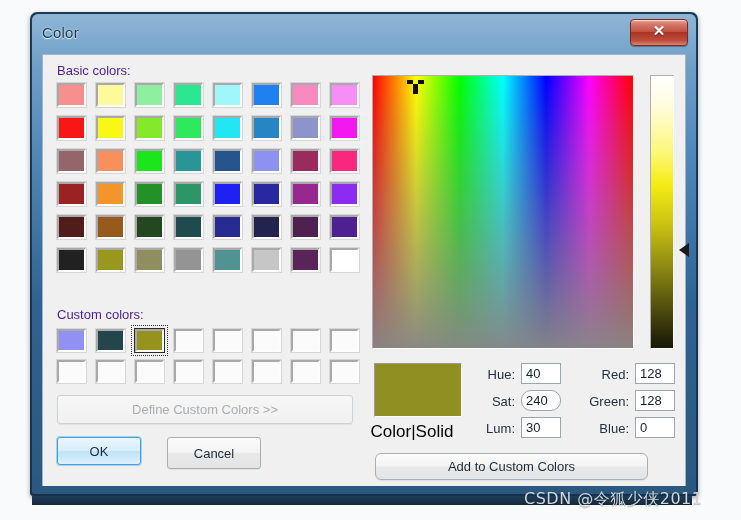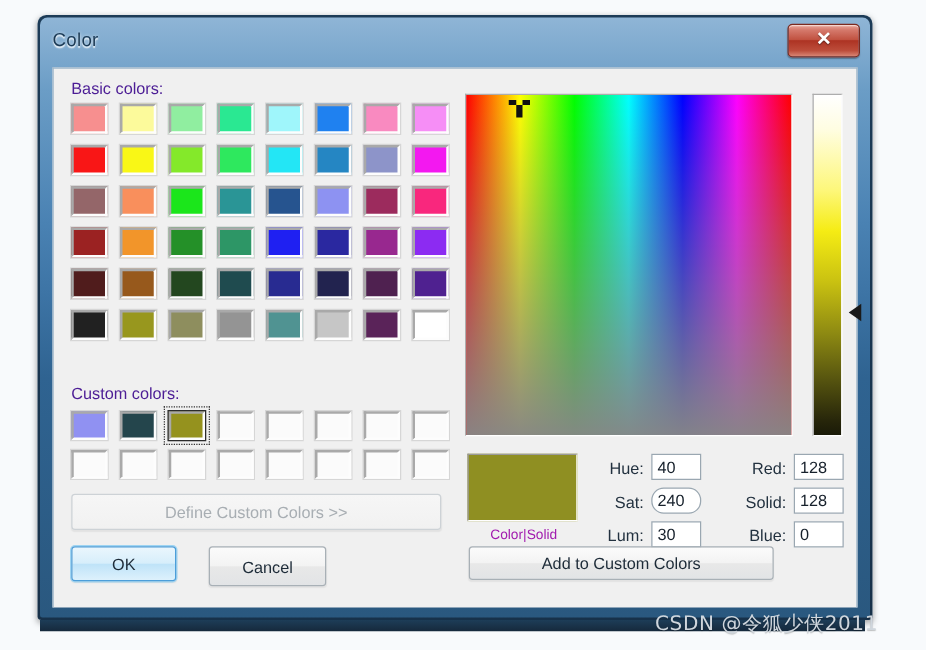--- a/index.html
+++ b/index.html
@@ -169,21 +169,21 @@
   }
   .btn.default {
     border: 1px solid #4c9ed9;
     background: linear-gradient(to bottom, #eaf6fd 0%, #d7eefb 48%, #bfe3f8 52%, #ddf1fc 100%);
     box-shadow: 0 0 0 1px #9ed4f2, 0 1px 1px rgba(0,0,0,0.08);
   }
 
   #define-custom-btn { left: 14px; top: 340px; width: 296px; height: 29px; }
   #ok-btn           { left: 14px; top: 382px; width: 84px;  height: 28px; }
   #cancel-btn       { left: 124px; top: 382px; width: 94px; height: 32px; }
-  #add-custom-btn   { left: 332px; top: 382px; width: 244px; height: 27px; }
+  #add-custom-btn   { left: 332px; top: 398px; width: 273px; height: 27px; border-radius: 6px; }
 
   
   #spectrum-box {
     position: absolute;
     left: 329px; top: 20px;
     width: 262px; height: 274px;
     border-top: 1px solid #adadad;
     border-left: 1px solid #adadad;
     border-right: 1px solid #ffffff;
     border-bottom: 1px solid #ffffff;
@@ -246,25 +246,25 @@
     left: 331px; top: 308px;
     width: 88px; height: 54px;
     box-sizing: border-box;
     border-top: 1px solid #9a9a9a;
     border-left: 1px solid #9a9a9a;
     border-right: 1px solid #ffffff;
     border-bottom: 1px solid #ffffff;
   }
   #preview-label {
     position: absolute;
-    left: 331px; top: 367px;
+    left: 324px; top: 367px;
     width: 90px;
     text-align: center;
-    font-size: 11px;
-    color: #a21caf;
+    font-size: 17px;
+    color: #000000;
   }
 
   .field-label {
     position: absolute;
     font-size: 13px;
     color: #22313f;
     text-align: right;
   }
   .field-box {
     position: absolute;
@@ -542,21 +542,21 @@
 
         <div class="field-label" style="left:424px; top:339px; width:48px;">Sat:</div>
         <div class="field-box" style="left:478px; top:335px;border-radius:10px;">240</div>
 
         <div class="field-label" style="left:424px; top:366px; width:48px;">Lum:</div>
         <div class="field-box" style="left:478px; top:362px;">30</div>
 
         <div class="field-label" style="left:524px; top:312px; width:62px;">Red:</div>
         <div class="field-box" style="left:592px; top:308px;">128</div>
 
-        <div class="field-label" style="left:524px; top:339px; width:62px;">Solid:</div>
+        <div class="field-label" style="left:524px; top:339px; width:62px;">Green:</div>
         <div class="field-box" style="left:592px; top:335px;">128</div>
 
         <div class="field-label" style="left:524px; top:366px; width:62px;">Blue:</div>
         <div class="field-box" style="left:592px; top:362px;">0</div>
 
         <div class="btn" id="add-custom-btn">Add to Custom Colors</div>
 
       </div>
     </div>
   </div>

